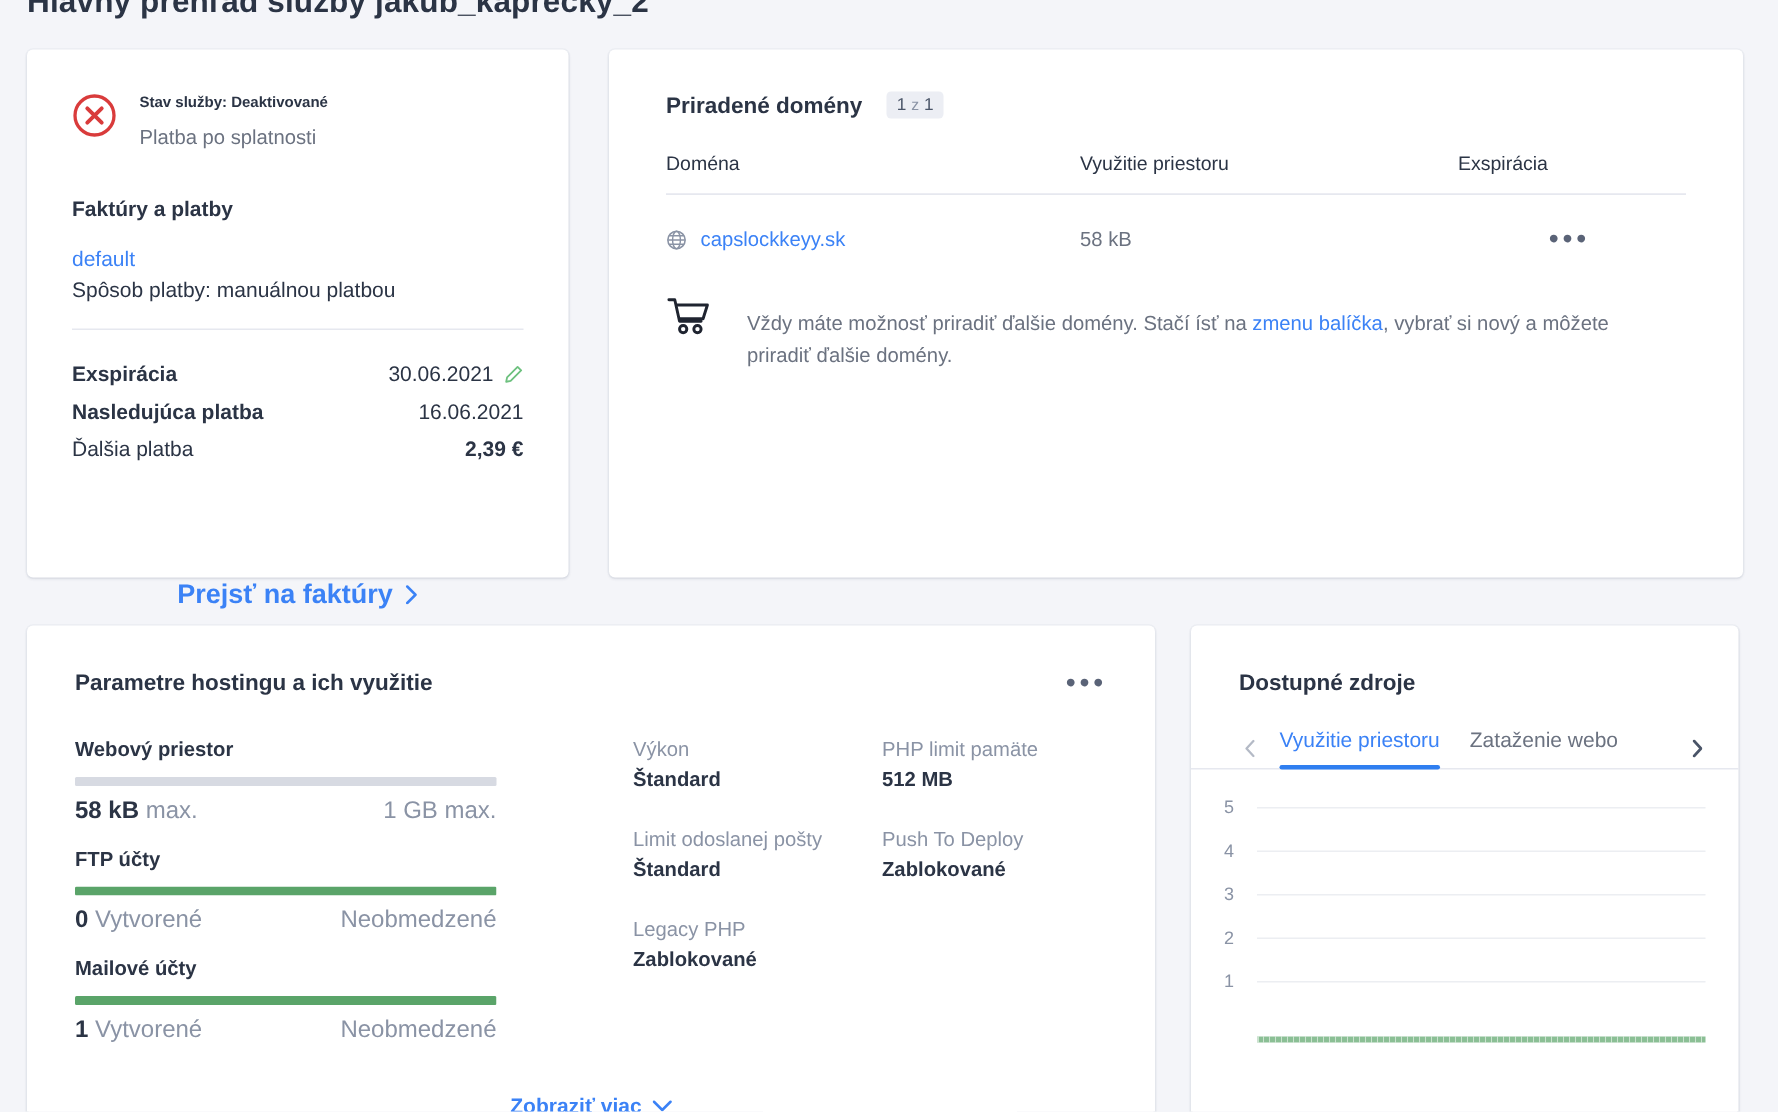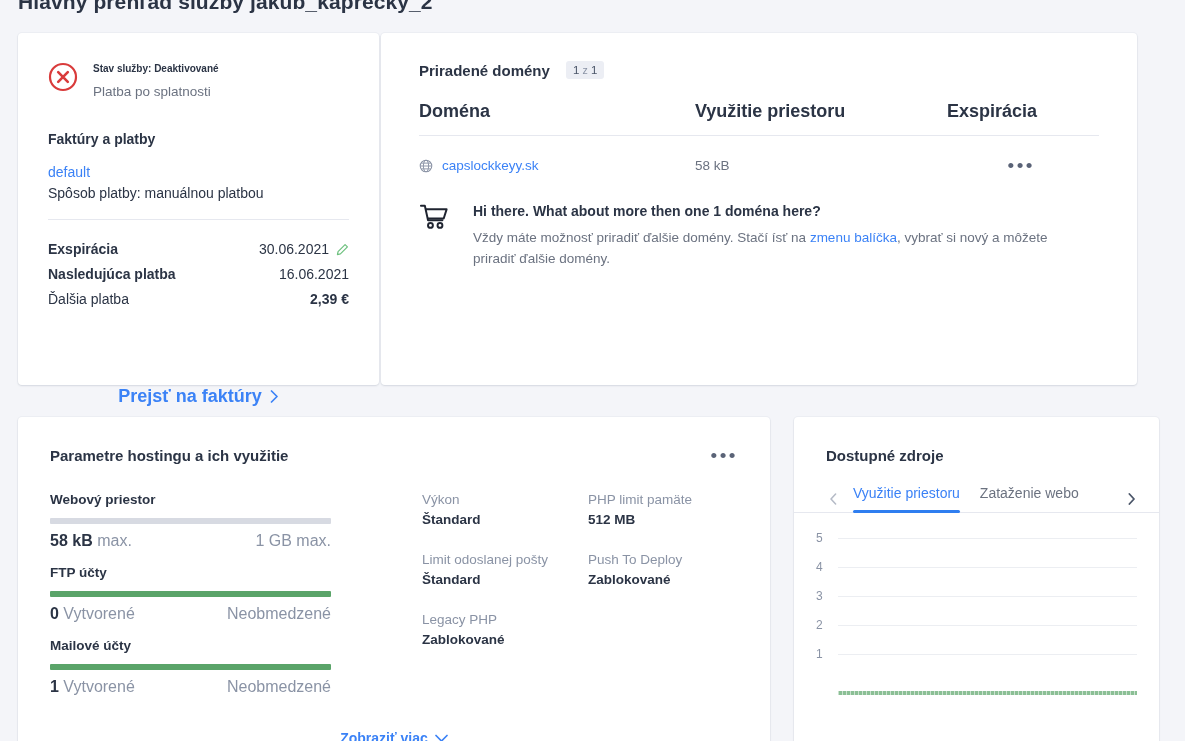--- a/index.html
+++ b/index.html
@@ -42,28 +42,28 @@
   .kv-row { display: flex; justify-content: space-between; align-items: center; font-size: 14px; line-height: 25px; }
   .kv-row .k { color: #2b3445; }
   .kv-row .k.b { font-weight: 700; }
   .kv-row .v { color: #2b3445; display: flex; align-items: center; gap: 6px; }
   .kv-row .v.b { font-weight: 700; }
 
   .card-cta { text-align: center; margin-top: 26px; }
   .card-cta a { font-size: 18px; font-weight: 700; color: #3b82f6; text-decoration: none; display: inline-flex; align-items: center; gap: 8px; cursor: pointer; margin-top: 48px; }
 
   
-  #card-domains { left: 381px; top: 33px; width: 756px; height: 352px; }
+  #card-domains { left: 406px; top: 33px; width: 756px; height: 352px; }
   .dom-head { display: flex; align-items: center; gap: 16px; padding: 28px 38px 0 38px; }
   .dom-head h2 { font-size: 15px; font-weight: 700; }
   .badge { background: #eceef4; color: #4a5568; font-size: 11.5px; border-radius: 3px; padding: 3px 7px; }
   .badge .sm { color: #8a93a5; font-size: 10.5px; }
 
   table.dom { width: calc(100% - 76px); margin: 22px 38px 0 38px; border-collapse: collapse; }
-  table.dom th { text-align: left; font-size: 18px; font-weight: 700; color: #2b3445; padding: 0 0 13px 0; }
+  table.dom th { text-align: left; font-size: 13px; font-weight: 400; color: #2b3445; padding: 0 0 13px 0; }
   table.dom thead tr { border-bottom: 1px solid #e6e8ef; }
   table.dom td { padding: 22px 0 0 0; font-size: 13.5px; color: #6b7280; vertical-align: middle; }
   .dom-link { color: #3b82f6; text-decoration: none; font-size: 13.5px; cursor: pointer; }
   .dom-cell { display: flex; align-items: flex-end; gap: 9px; }
   .dots { color: #5a6377; letter-spacing: 2.5px; font-size: 19px; line-height: 10px; cursor: pointer; }
 
   .promo { display: flex; gap: 24px; padding: 30px 38px 0 38px; }
   .promo-txt h3 { font-size: 14px; font-weight: 700; color: #2b3445; }
   .promo-txt p { font-size: 13.5px; color: #6b7280; line-height: 21px; margin-top: 8px; max-width: 615px; }
   .promo-txt p a { color: #3b82f6; text-decoration: none; cursor: pointer; }
@@ -220,21 +220,20 @@
     <div class="promo">
       <span>
         <svg width="30" height="28" viewBox="0 0 32 30">
           <path d="M2 3 H6.2 L9.6 18.4 H25" fill="none" stroke="#1f2430" stroke-width="2.1" stroke-linecap="round" stroke-linejoin="round"></path>
           <path d="M7.6 6.8 H29.5 L26.4 16.6 H9.7" fill="none" stroke="#1f2430" stroke-width="2.1" stroke-linecap="round" stroke-linejoin="round"></path>
           <circle cx="12.2" cy="24" r="2.6" fill="none" stroke="#1f2430" stroke-width="2.1"></circle>
           <circle cx="22.4" cy="24" r="2.6" fill="none" stroke="#1f2430" stroke-width="2.1"></circle>
         </svg>
       </span>
       <div class="promo-txt">
-        <h3>Hi there. What about more then one 1 doména here?</h3>
         <p><span>Vždy máte možnosť priradiť ďalšie domény. Stačí ísť na </span><a>zmenu balíčka</a><span>, vybrať si nový a môžete priradiť ďalšie domény.</span></p>
       </div>
     </div>
   </div>
 
   <div class="card" id="card-hosting">
     <div class="host-head">
       <h2>Parametre hostingu a ich využitie</h2>
       <span class="dots">•••</span>
     </div>

